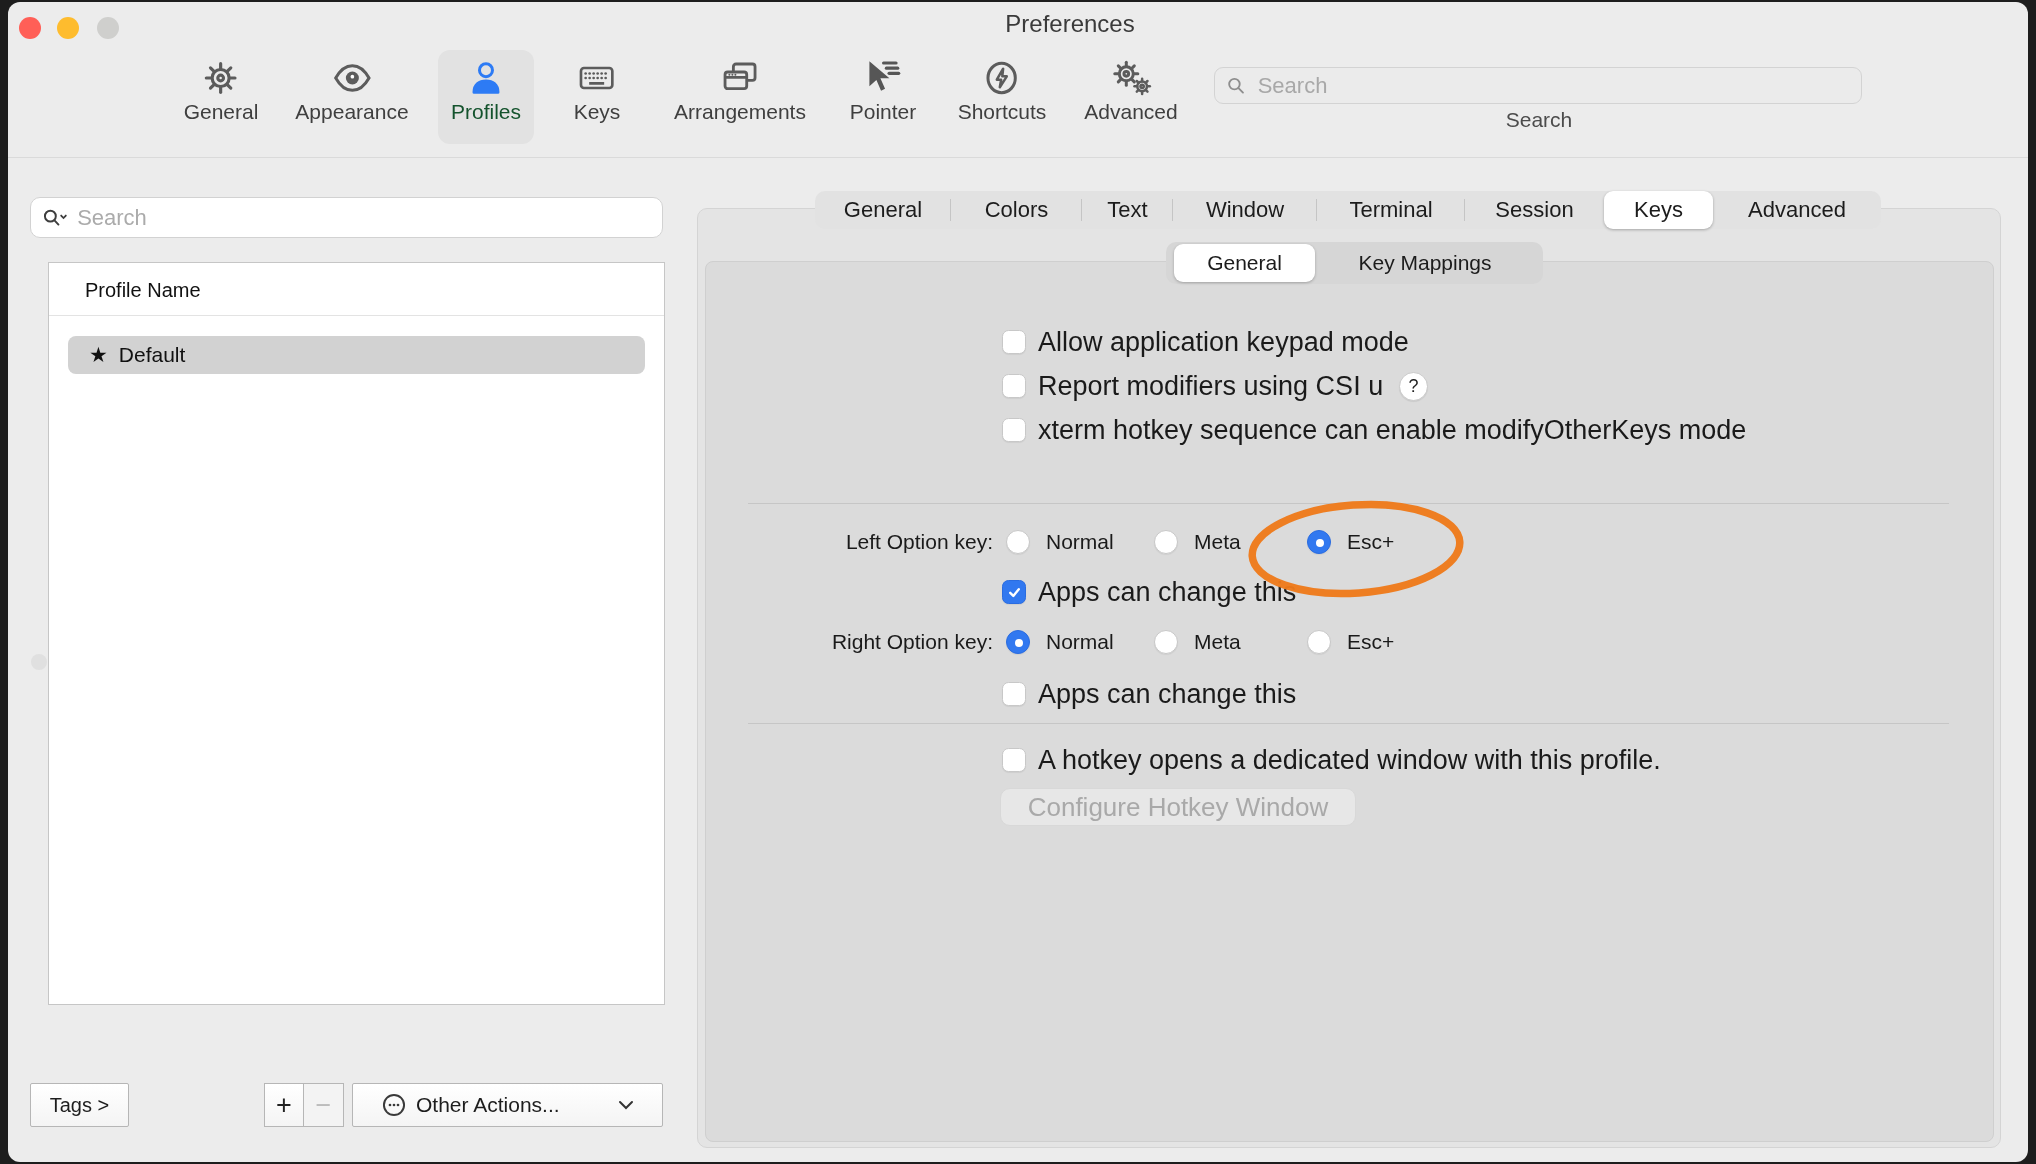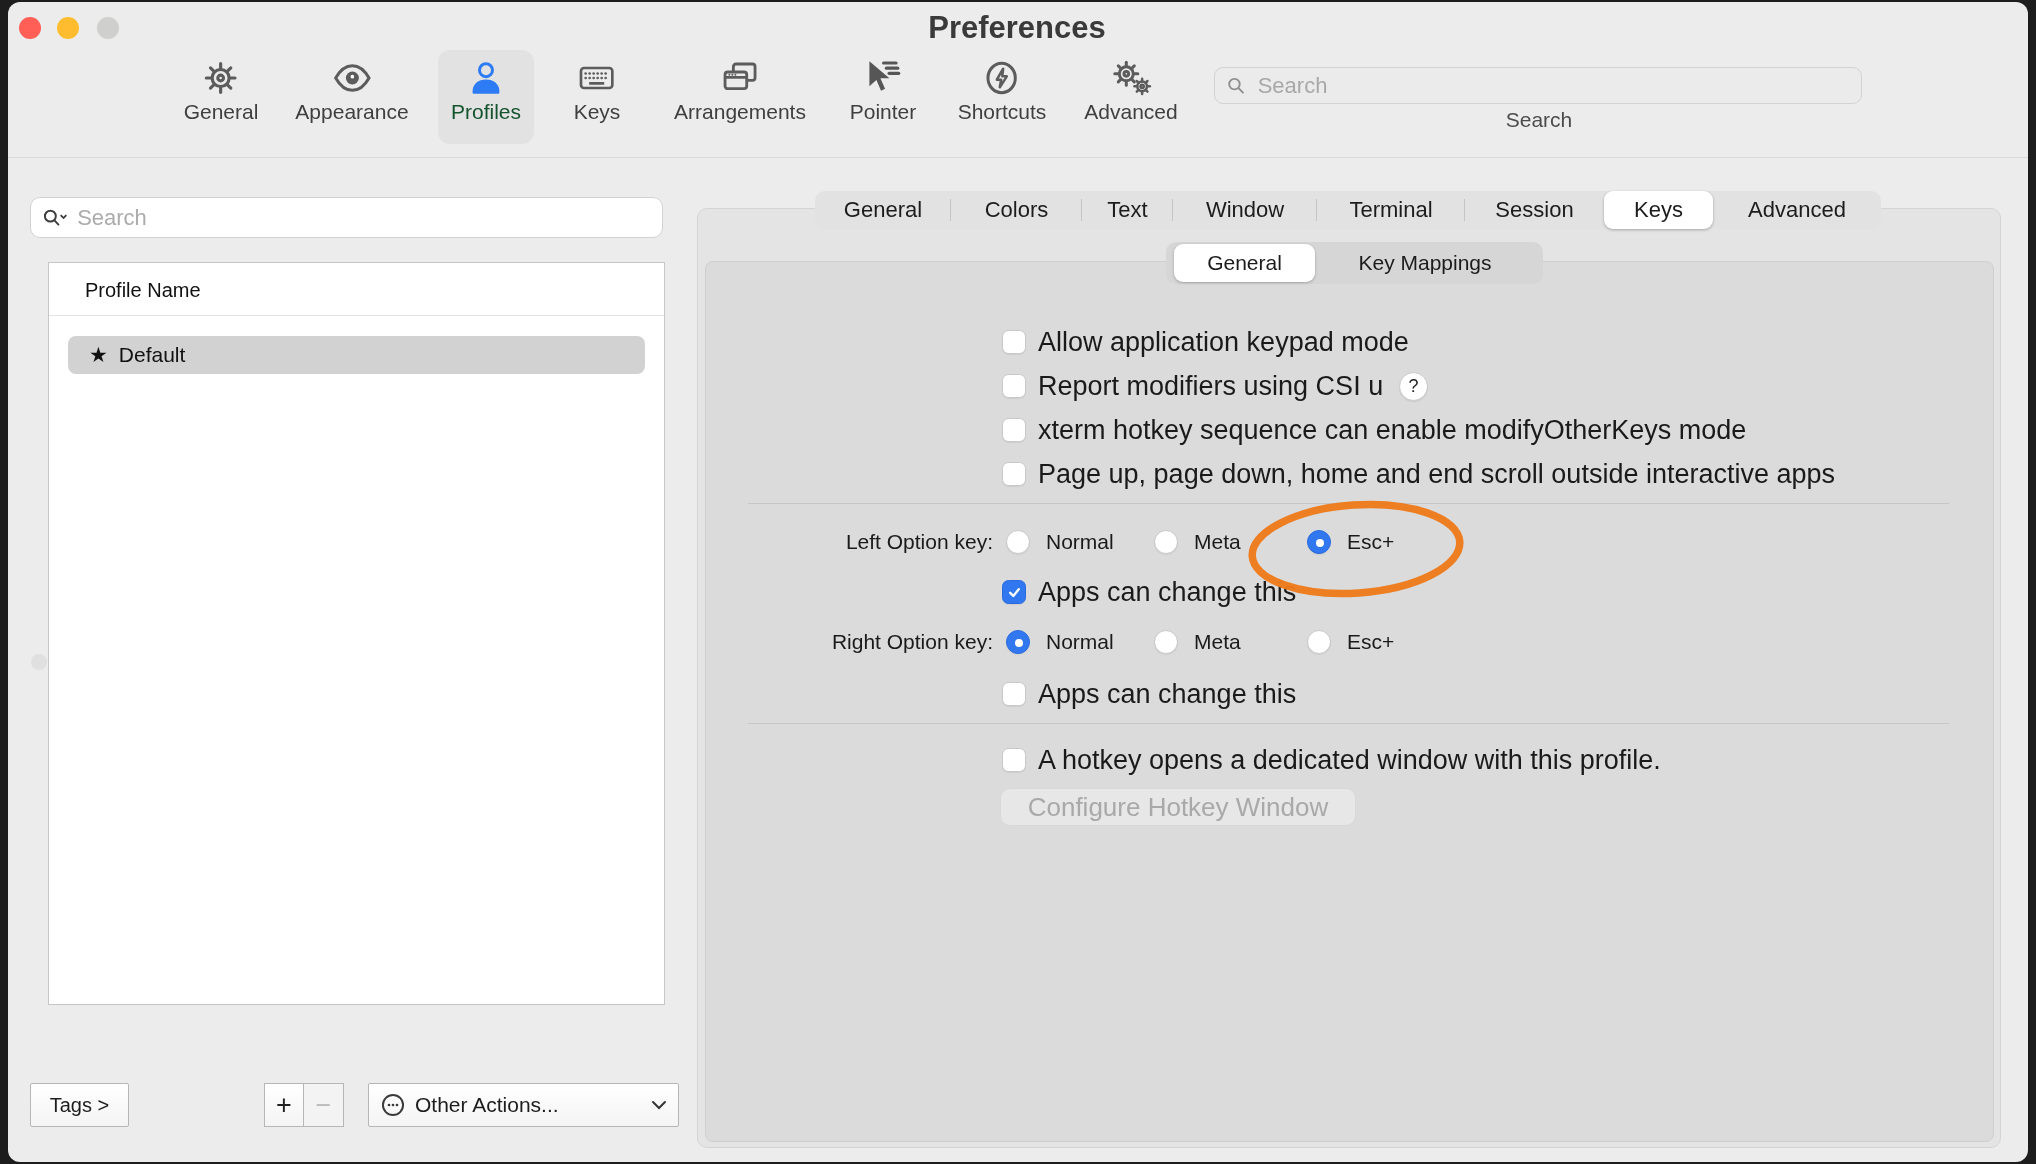--- a/index.html
+++ b/index.html
@@ -12,22 +12,22 @@
   .win{
     position:absolute;left:8px;top:2px;width:2020px;height:1160px;
     background:#ececec;border-radius:12px;overflow:hidden;
   }
   
   .traffic{position:absolute;top:15px;width:22px;height:22px;border-radius:50%;}
   .t-red{left:11px;background:#ff5f57;}
   .t-yellow{left:49px;background:#febc2e;}
   .t-gray{left:89px;background:#cfcfcd;}
   .win-title{
-    position:absolute;left:1009px;top:8px;transform:translateX(-50%);
-    font-size:31px;font-weight:bold;color:#3a3a3a;white-space:nowrap;
+    position:absolute;left:1062px;top:8px;transform:translateX(-50%);
+    font-size:24px;font-weight:normal;color:#3a3a3a;white-space:nowrap;
   }
   .titem{position:absolute;top:52px;transform:translateX(-50%);text-align:center;width:max-content;cursor:default;}
   .titem .ticon{height:44px;display:flex;align-items:flex-end;justify-content:center;}
   .titem .tlabel{font-size:21px;color:#3f3f3f;margin-top:2px;white-space:nowrap;}
   .titem.sel .tlabel{color:#14532d;}
   .titem-bg{position:absolute;left:430px;top:48px;width:96px;height:94px;border-radius:12px;background:#e2e2e2;}
   .tb-search{
     position:absolute;left:1206px;top:65px;width:648px;height:37px;border-radius:9px;
     border:1.5px solid #d3d3d3;background:#ebebeb;display:flex;align-items:center;box-sizing:border-box;padding:0 10px;
   }
@@ -56,21 +56,21 @@
 
   .btn{
     background:linear-gradient(#ffffff,#f4f4f4);border:1px solid #b6b6b6;box-sizing:border-box;
     color:#1d1d1d;font-size:20px;display:flex;align-items:center;justify-content:center;cursor:default;
   }
   .tags-btn{position:absolute;left:22px;top:1081px;width:99px;height:44px;border-radius:2px;}
   .pm-group{position:absolute;left:256px;top:1081px;height:44px;display:flex;}
   .pm-cell{width:40px;height:44px;border:1px solid #b6b6b6;box-sizing:border-box;background:linear-gradient(#ffffff,#f4f4f4);
     display:flex;align-items:center;justify-content:center;font-size:27px;color:#222;}
   .pm-cell.minus{border-left:none;color:#bcbcbc;background:#f3f3f3;}
-  .other-actions{position:absolute;left:344px;top:1081px;width:311px;height:44px;border-radius:2px;justify-content:flex-start;padding:0 11px;font-size:21px;margin-left:16px;}
+  .other-actions{position:absolute;left:344px;top:1081px;width:311px;height:44px;border-radius:2px;justify-content:flex-start;padding:0 28px;font-size:21px;}
   .other-actions .oa-label{margin-left:9px;}
   .other-actions .oa-chevron{margin-left:auto;}
 
   
   .panel-outer{position:absolute;left:689px;top:206px;width:1304px;height:940px;background:#e4e4e4;border:1px solid #d4d4d4;border-radius:10px;box-sizing:border-box;}
   .panel-inner{position:absolute;left:697px;top:259px;width:1289px;height:881px;background:#dbdbdb;border:1px solid #cfcfcf;border-radius:8px;box-sizing:border-box;}
   .tabs{position:absolute;left:807px;top:189px;height:38px;display:flex;background:#e2e2e2;border-radius:10px;}
   .seg{position:relative;font-size:22px;color:#1c1c1c;line-height:38px;text-align:center;cursor:default;}
   .seg.sep::after{content:"";position:absolute;right:0;top:8px;bottom:8px;width:1px;background:#c5c5c5;}
   .seg.selected{background:#fff;border-radius:9px;box-shadow:0 1px 3px rgba(0,0,0,.28);}
@@ -321,24 +321,20 @@
   </div>
   <div class="crow" style="left:994px;top:370px">
     <span class="cb"></span>
     <span class="clabel">Report modifiers using CSI u</span>
   </div>
   <div class="help-btn">?</div>
   <div class="crow" style="left:994px;top:414px">
     <span class="cb"></span>
     <span class="clabel">xterm hotkey sequence can enable modifyOtherKeys mode</span>
   </div>
-  <div class="crow" style="left:994px;top:458px">
-    <span class="cb"></span>
-    <span class="clabel">Page up, page down, home and end scroll outside interactive apps</span>
-  </div>
 
   <div class="hdiv" style="top:501px"></div>
 
   <div class="opt-label" style="top:526px">Left Option key:</div>
   <div class="crow" style="left:998px;top:526px">
     <span class="radio"></span>
     <span class="rlabel">Normal</span>
   </div>
   <div class="crow" style="left:1146px;top:526px">
     <span class="radio"></span>

